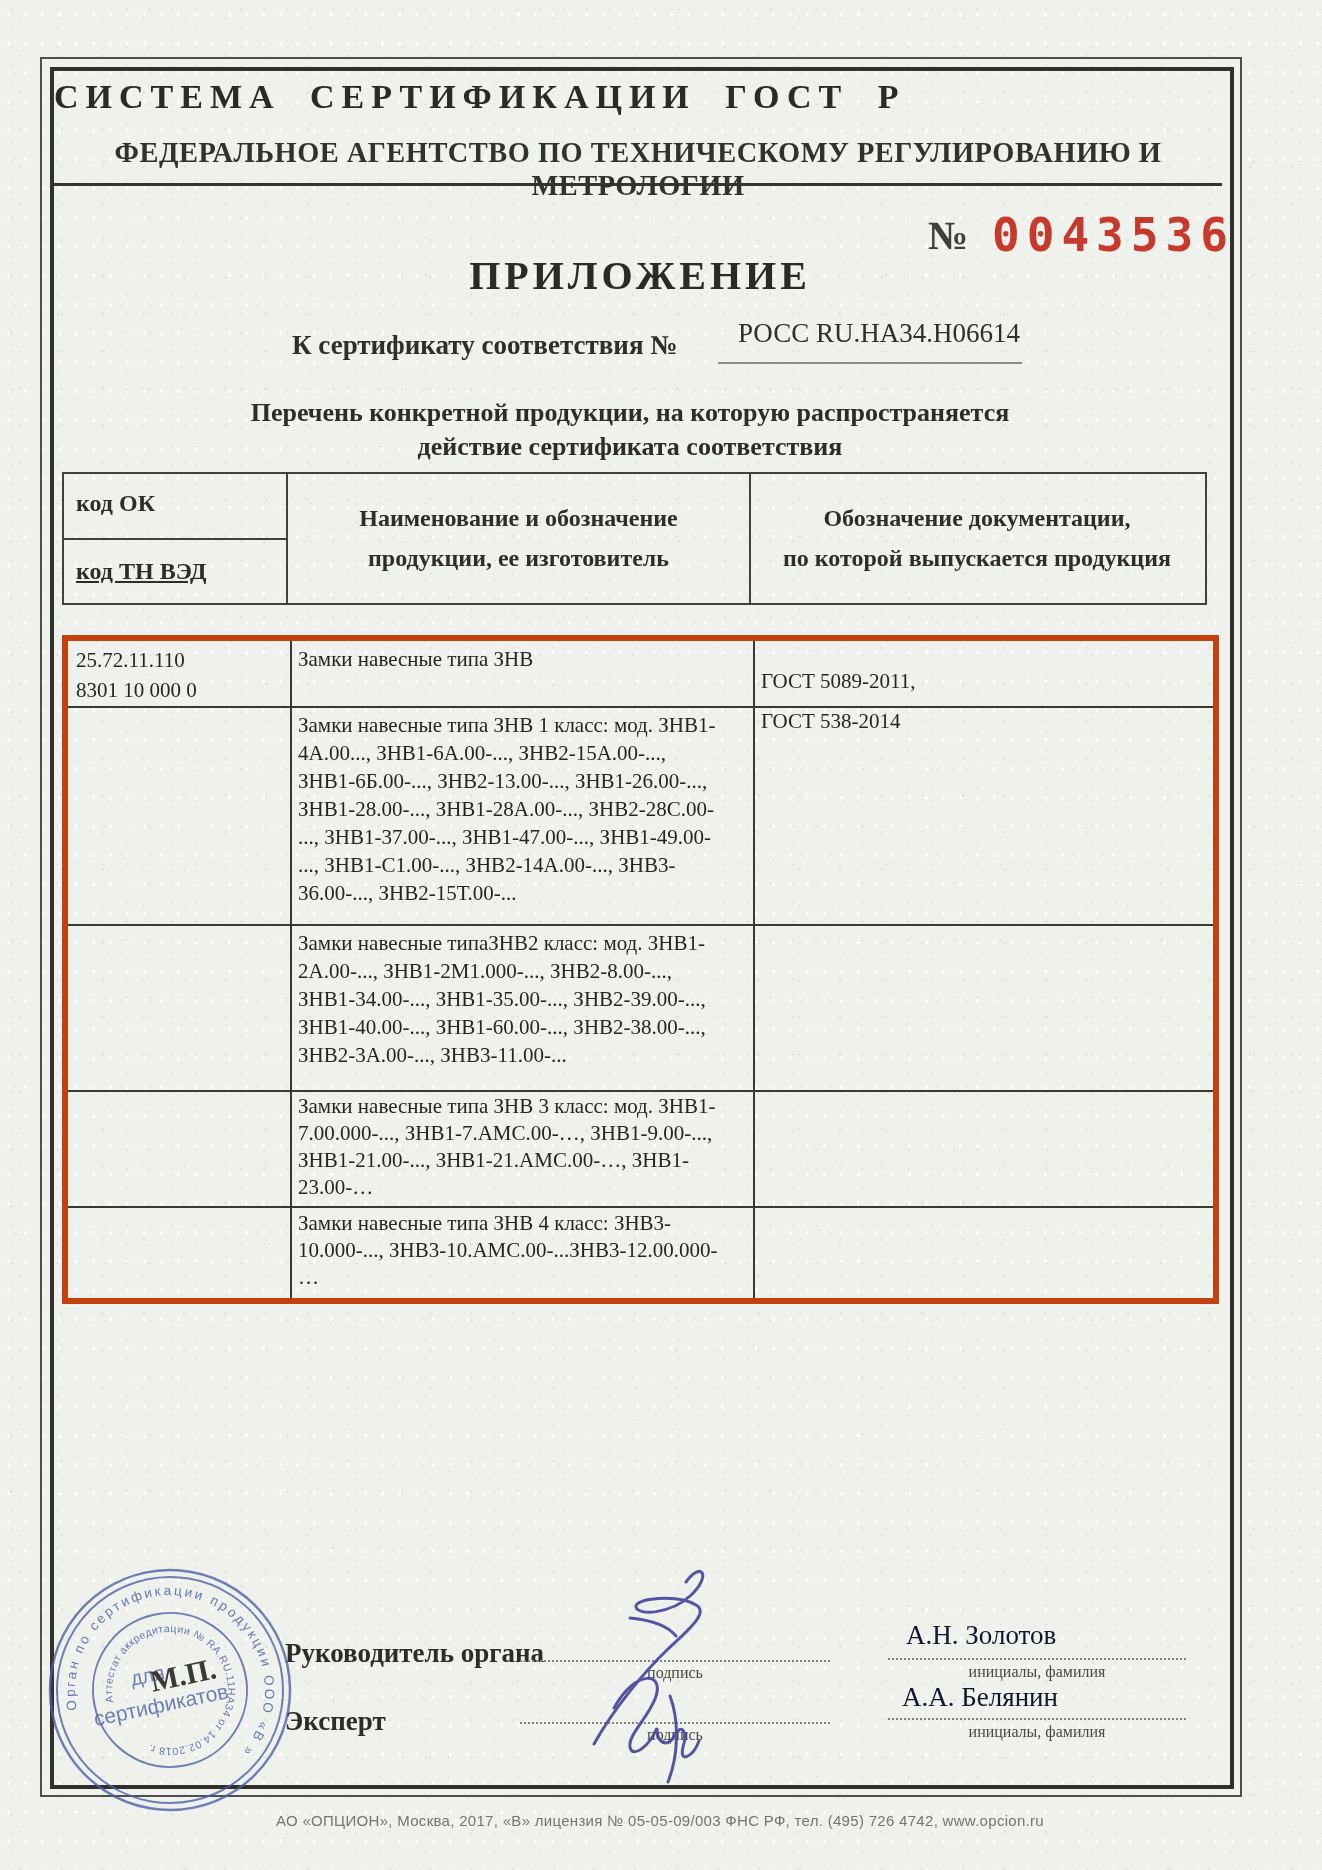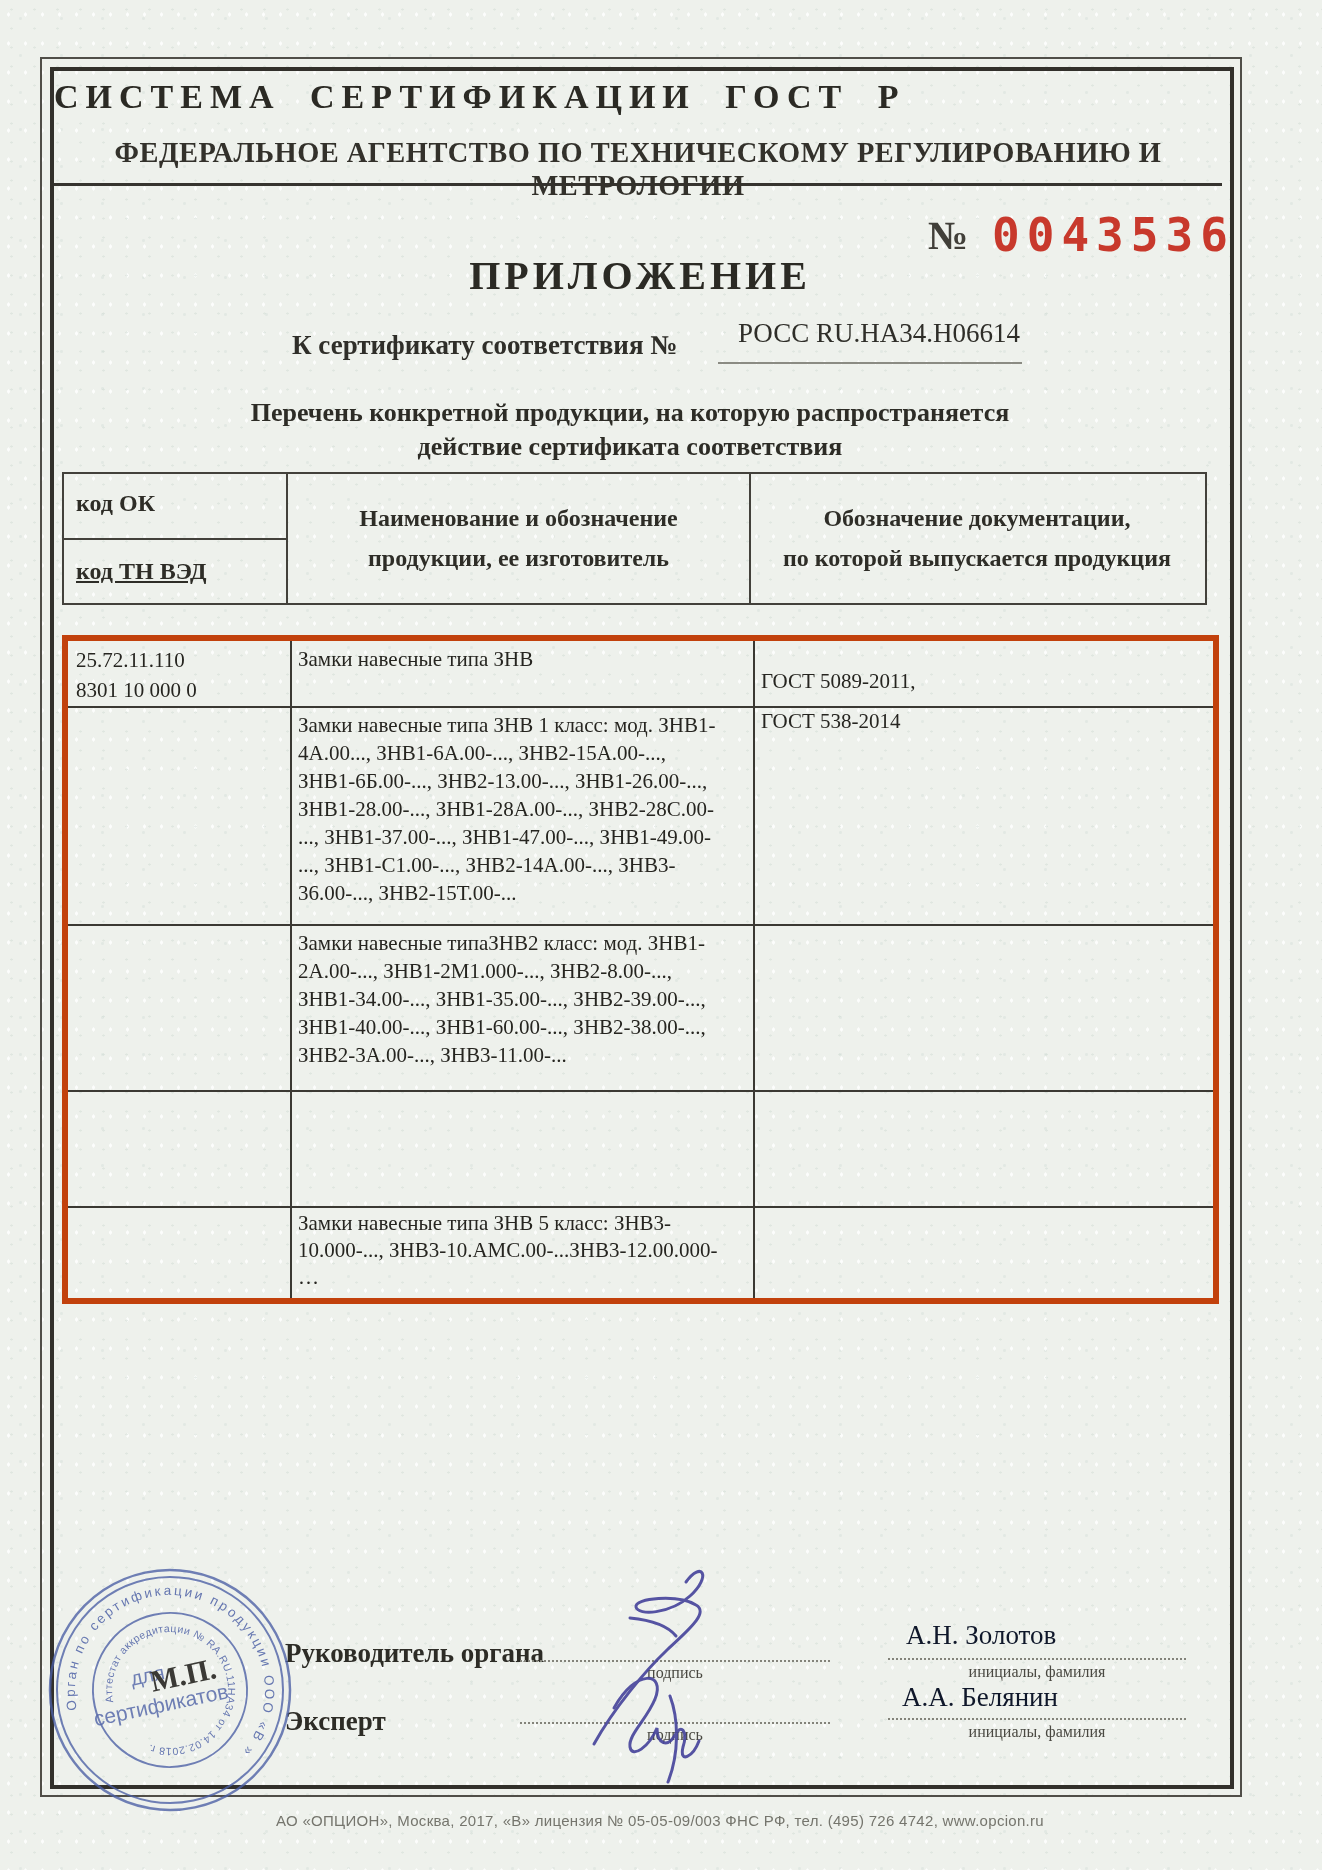--- a/index.html
+++ b/index.html
@@ -144,21 +144,25 @@
 ЗНВ1-6Б.00-..., ЗНВ2-13.00-..., ЗНВ1-26.00-...,
 ЗНВ1-28.00-..., ЗНВ1-28А.00-..., ЗНВ2-28С.00-
 ..., ЗНВ1-37.00-..., ЗНВ1-47.00-..., ЗНВ1-49.00-
 ..., ЗНВ1-С1.00-..., ЗНВ2-14А.00-..., ЗНВ3-
 36.00-..., ЗНВ2-15Т.00-...</div>
   <div class="cell p3">Замки навесные типаЗНВ2 класс: мод. ЗНВ1-
 2А.00-..., ЗНВ1-2М1.000-..., ЗНВ2-8.00-...,
 ЗНВ1-34.00-..., ЗНВ1-35.00-..., ЗНВ2-39.00-...,
 ЗНВ1-40.00-..., ЗНВ1-60.00-..., ЗНВ2-38.00-...,
 ЗНВ2-3А.00-..., ЗНВ3-11.00-...</div>
-  <div class="cell p5">Замки навесные типа ЗНВ 5 класс: ЗНВ3-
+  <div class="cell p4">Замки навесные типа ЗНВ 3 класс: мод. ЗНВ1-
+7.00.000-..., ЗНВ1-7.АМС.00-…, ЗНВ1-9.00-...,
+ЗНВ1-21.00-..., ЗНВ1-21.АМС.00-…, ЗНВ1-
+23.00-…</div>
+  <div class="cell p5">Замки навесные типа ЗНВ 4 класс: ЗНВ3-
 10.000-..., ЗНВ3-10.АМС.00-...ЗНВ3-12.00.000-
 …</div>
 </div>
 
 <div class="abs sig-label lab1">Руководитель органа</div>
 <div class="abs sig-label lab2">Эксперт</div>
 
 <div class="abs sigline sl1"></div>
 <div class="abs sigline sl2"></div>
 <div class="abs sigline nl1"></div>

